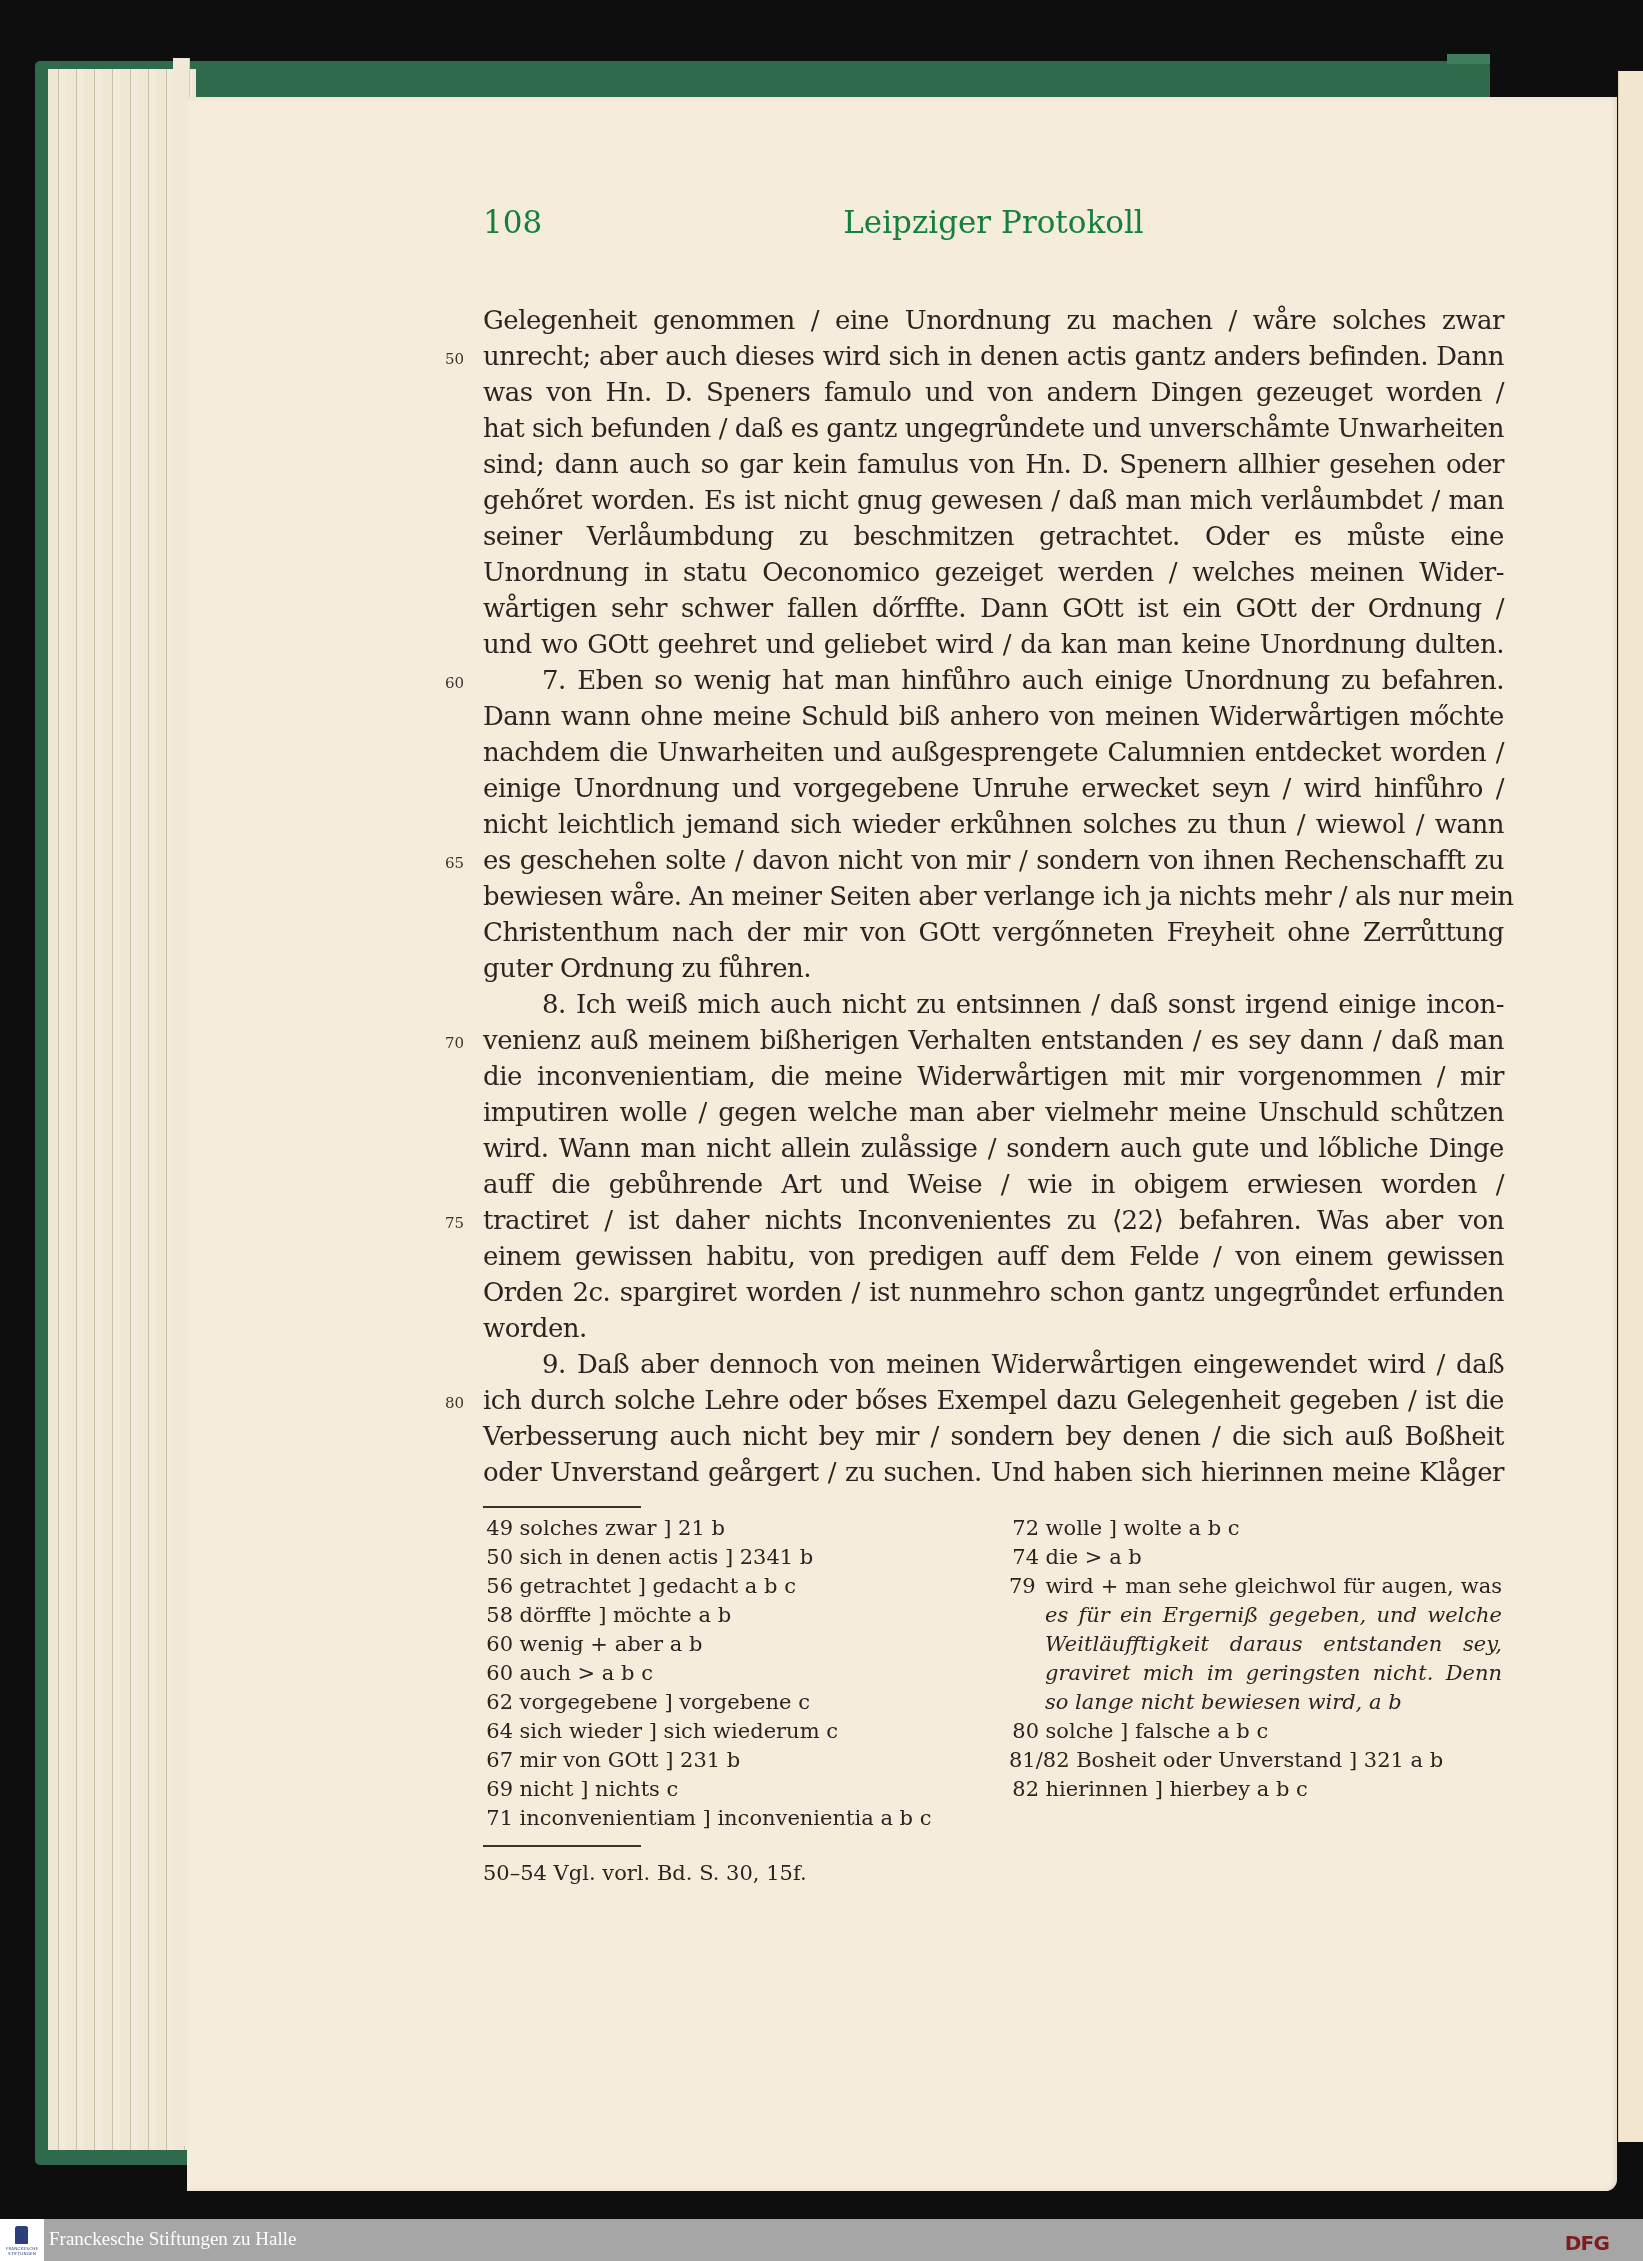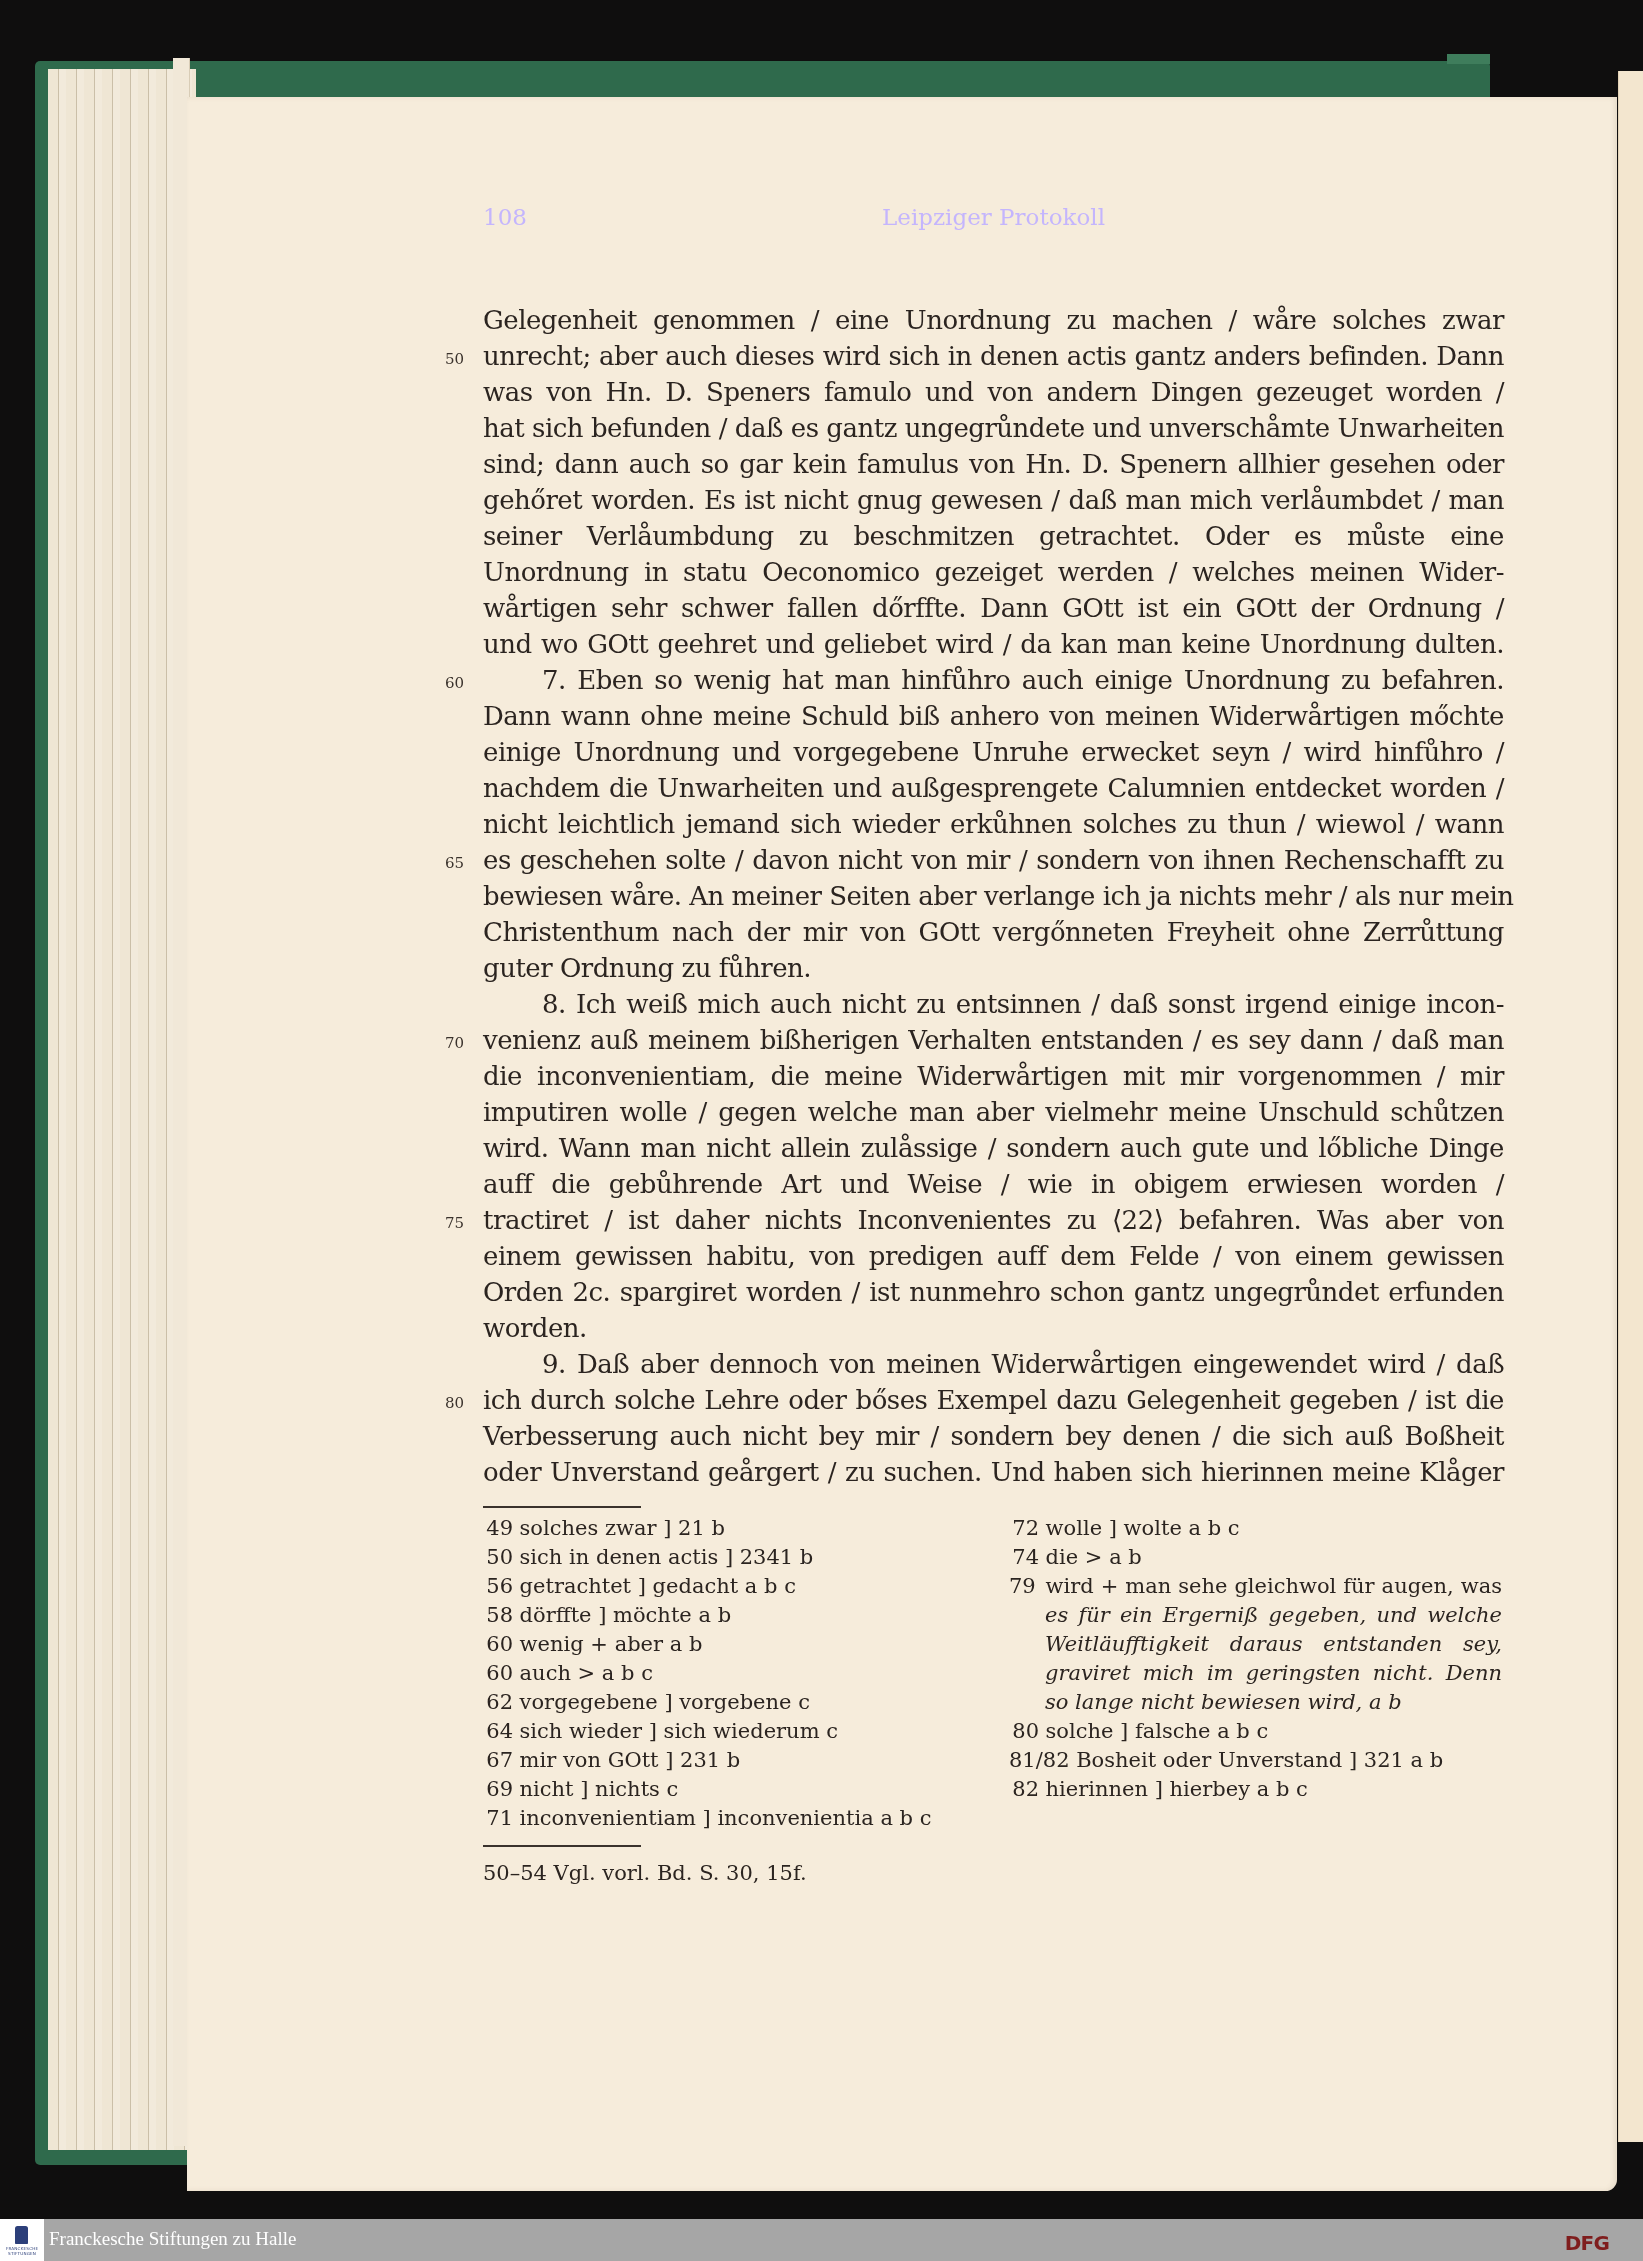--- a/index.html
+++ b/index.html
@@ -42,21 +42,21 @@
   .page-next {
     position:absolute; left:1618px; top:71px; width:26px; height:2071px; background:#f3e6cf;
     border-left:1.6px solid #e3d2b6;
   }
   .text {
     color:#2b2420;
     margin-top:41px;
   }
   .header {
     position:absolute; top:204px; left:483px; width:1021px; height:33px;
-    font-size:23px; color:#c4b5fd;
+    font-size:31px; color:#15803d;
   }
   .header .pageno { position:absolute; left:0; top:0; }
   .header .runhead { position:absolute; left:0; width:100%; text-align:center; top:0; }
 
   .body-lines { position:absolute; left:483px; top:261px; width:1021px; }
   .line {
     position:relative; height:36px; line-height:36px;
     font-size:26px; text-align:justify; text-align-last:justify;
     white-space:nowrap; letter-spacing:-0.5px;
   }
@@ -119,22 +119,22 @@
     <div class="line"><span>was von Hn. D. Speners famulo und von andern Dingen gezeuget worden /</span></div>
     <div class="line"><span>hat sich befunden / daß es gantz ungegrůndete und unverschåmte Unwarheiten</span></div>
     <div class="line"><span>sind; dann auch so gar kein famulus von Hn. D. Spenern allhier gesehen oder</span></div>
     <div class="line"><span>gehőret worden. Es ist nicht gnug gewesen / daß man mich verlåumbdet / man</span></div>
     <div class="line"><span>seiner Verlåumbdung zu beschmitzen getrachtet. Oder es můste eine</span></div>
     <div class="line"><span>Unordnung in statu Oeconomico gezeiget werden / welches meinen Wider-</span></div>
     <div class="line"><span>wårtigen sehr schwer fallen dőrffte. Dann GOtt ist ein GOtt der Ordnung /</span></div>
     <div class="line"><span>und wo GOtt geehret und geliebet wird / da kan man keine Unordnung dulten.</span></div>
     <div class="line indent"><span class="lineno">60</span><span>7. Eben so wenig hat man hinfůhro auch einige Unordnung zu befahren.</span></div>
     <div class="line"><span>Dann wann ohne meine Schuld biß anhero von meinen Widerwårtigen mőchte</span></div>
+    <div class="line"><span>nachdem die Unwarheiten und außgesprengete Calumnien entdecket worden /</span></div>
     <div class="line"><span>einige Unordnung und vorgegebene Unruhe erwecket seyn / wird hinfůhro /</span></div>
-    <div class="line"><span>nachdem die Unwarheiten und außgesprengete Calumnien entdecket worden /</span></div>
     <div class="line"><span>nicht leichtlich jemand sich wieder erkůhnen solches zu thun / wiewol / wann</span></div>
     <div class="line"><span class="lineno">65</span><span>es geschehen solte / davon nicht von mir / sondern von ihnen Rechenschafft zu</span></div>
     <div class="line"><span>bewiesen wåre. An meiner Seiten aber verlange ich ja nichts mehr / als nur mein</span></div>
     <div class="line"><span>Christenthum nach der mir von GOtt vergőnneten Freyheit ohne Zerrůttung</span></div>
     <div class="line last"><span>guter Ordnung zu fůhren.</span></div>
     <div class="line indent"><span>8. Ich weiß mich auch nicht zu entsinnen / daß sonst irgend einige incon-</span></div>
     <div class="line"><span class="lineno">70</span><span>venienz auß meinem bißherigen Verhalten entstanden / es sey dann / daß man</span></div>
     <div class="line"><span>die inconvenientiam, die meine Widerwårtigen mit mir vorgenommen / mir</span></div>
     <div class="line"><span>imputiren wolle / gegen welche man aber vielmehr meine Unschuld schůtzen</span></div>
     <div class="line"><span>wird. Wann man nicht allein zulåssige / sondern auch gute und lőbliche Dinge</span></div>

